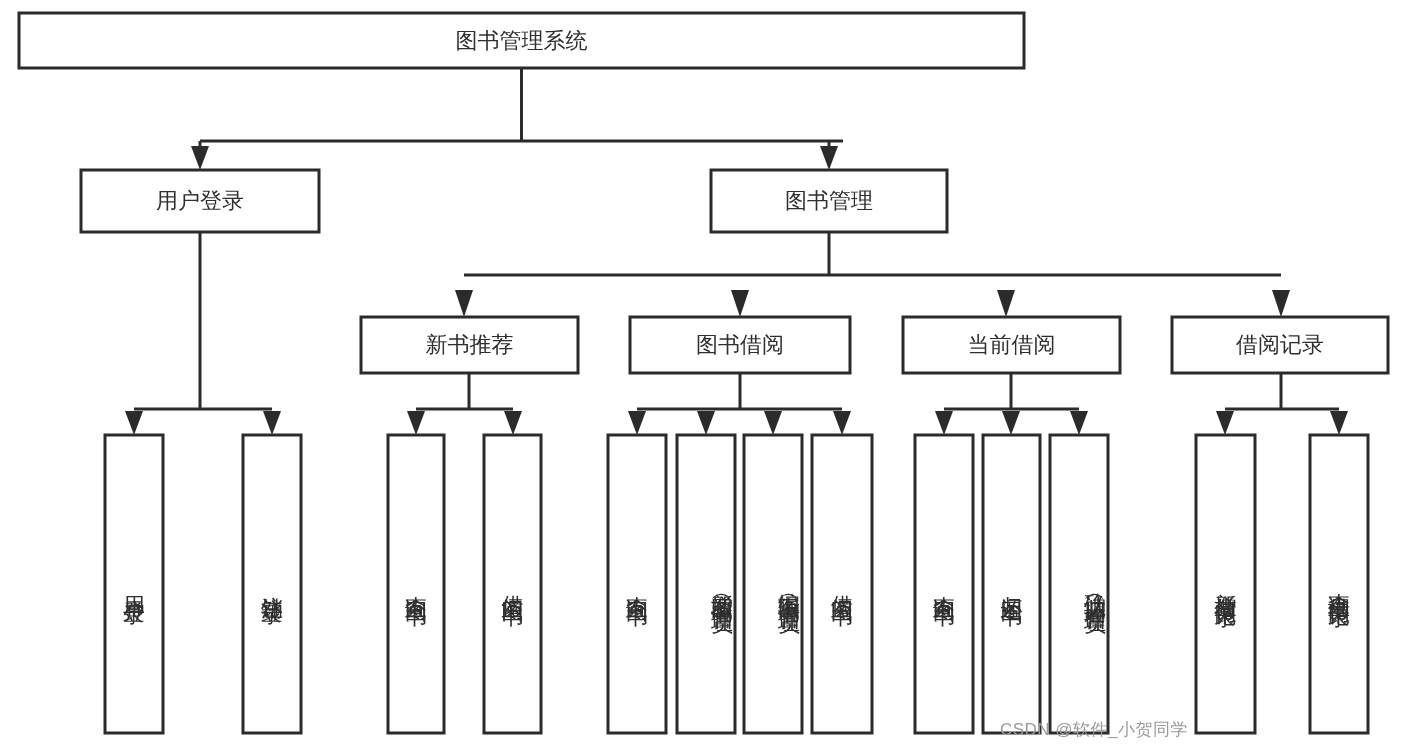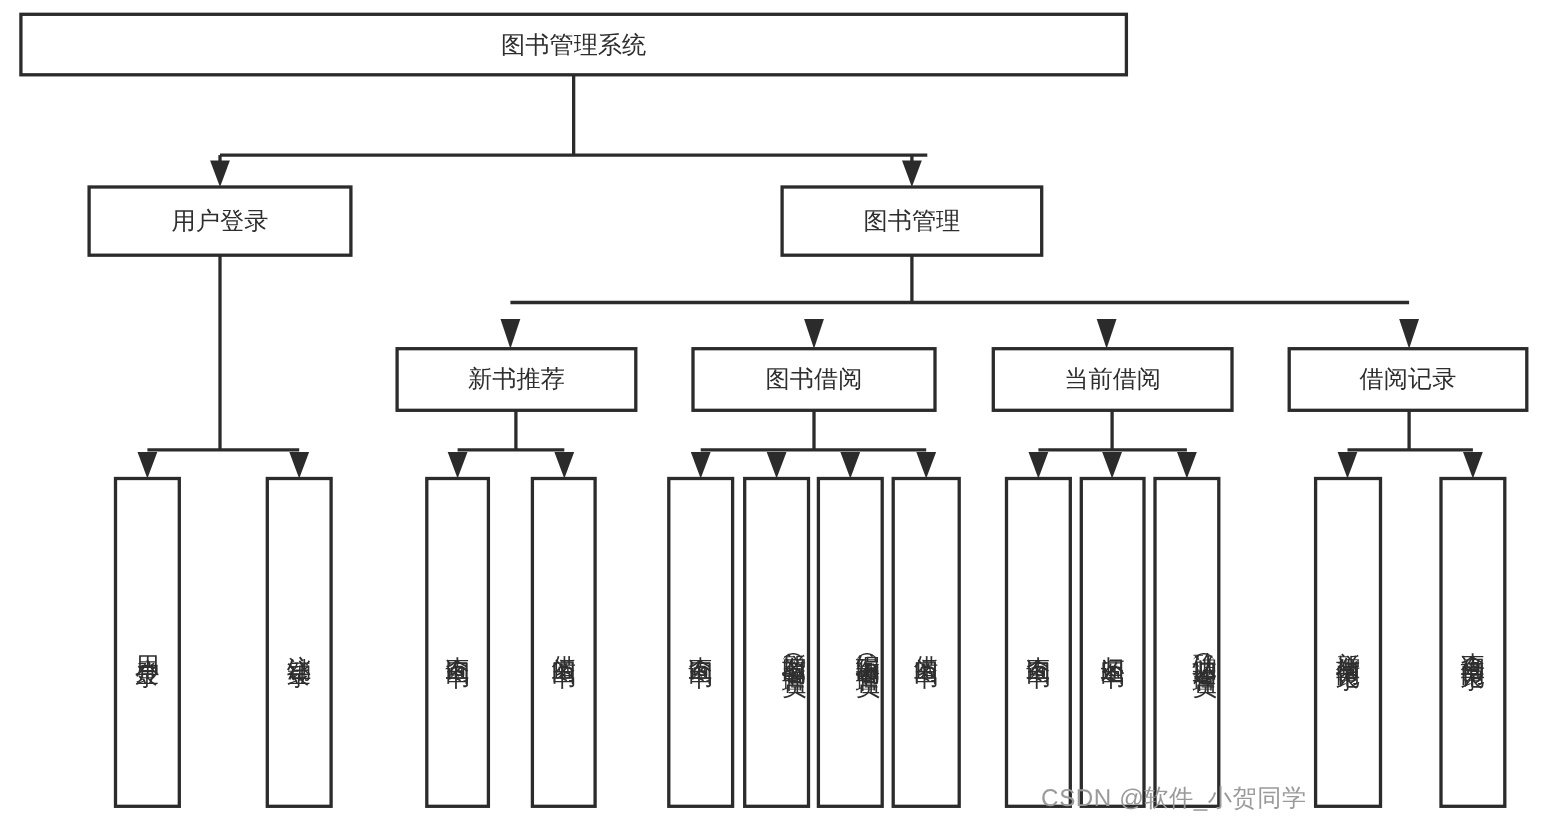--- a/index.html
+++ b/index.html
@@ -60,21 +60,21 @@
     letter-spacing: 3px;
     white-space: nowrap;
     text-align: center;
     pointer-events: none;
   }
   #watermark {
     position: absolute;
     right: 8px;
     bottom: 6px;
     font-family: "Liberation Sans", "DejaVu Sans", sans-serif;
-    font-size: 22px;
+    font-size: 17px;
     color: #9a9a9a;
     white-space: nowrap;
     letter-spacing: 0.5px;
   }
 </style>
 </head>
 <body>
 
 <div id="diagram-root">
 

